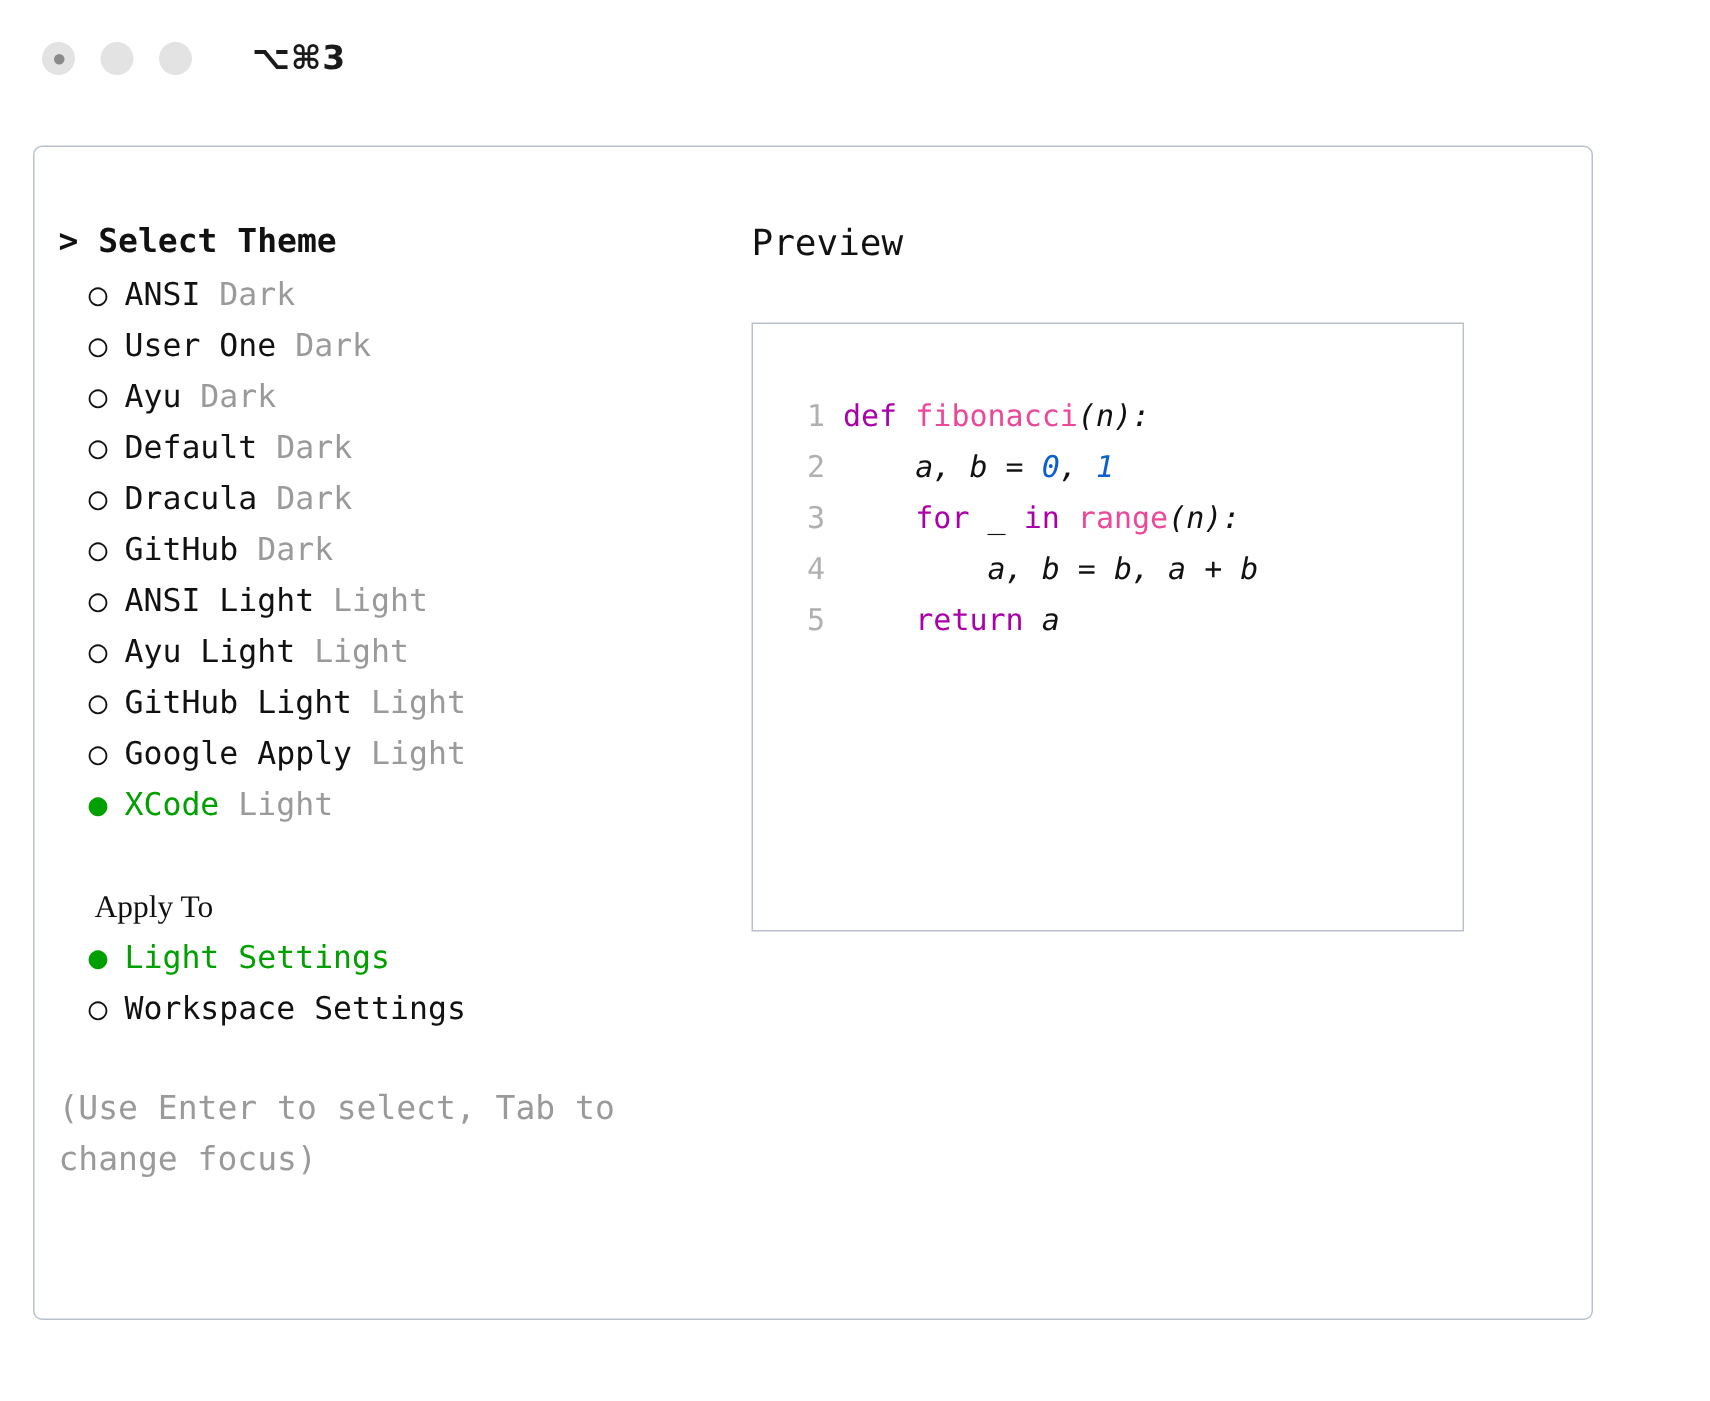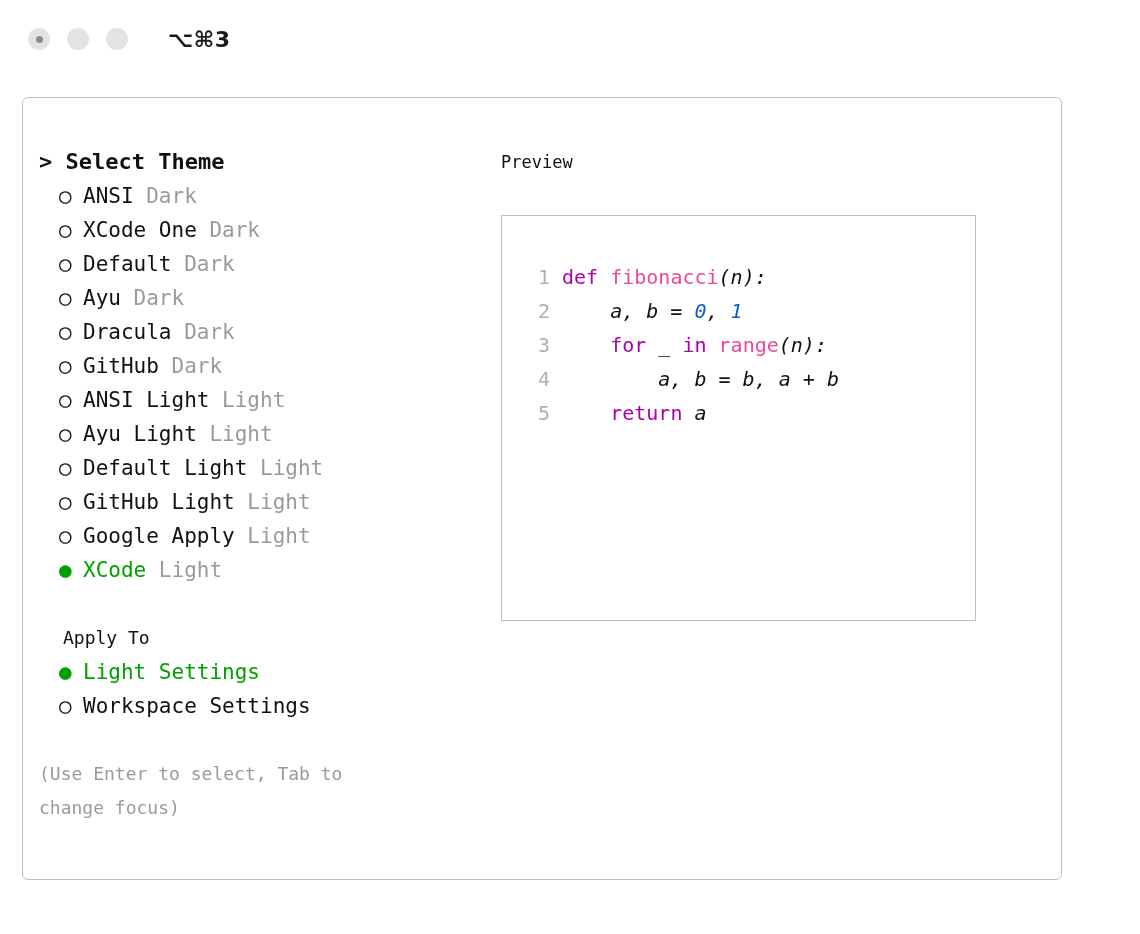--- a/index.html
+++ b/index.html
@@ -114,35 +114,36 @@
   .dim {
     color: #9a9a9a;
   }
   .grn {
     color: #00a000;
   }
   .spacer {
     height: 34px;
   }
   .apply-head {
-    font-size: 18px;
+    font-size: 21px;
     line-height: 34px;
     color: #111;
     white-space: pre;
     padding-left: 24px;
+    font-family: Liberation Serif, serif;
   }
   .hint {
-    font-size: 18px;
+    font-size: 22px;
     line-height: 34px;
     color: #9a9a9a;
     white-space: pre;
     margin-top: 34px;
   }
   .preview-label {
-    font-size: 17px;
+    font-size: 24px;
     color: #111;
     line-height: 34px;
     white-space: pre;
   }
   .preview-box {
     margin-top: 36px;
     width: 475px;
     height: 406px;
     border: 1px solid #b9c2cc;
     box-sizing: border-box;
@@ -186,28 +187,27 @@
     <div class="shortcut">⌥⌘3</div>
   </div>
 
   <div class="panel">
     <div class="content">
 
       <div class="col-left">
         <div class="heading">&gt; Select Theme</div>
         <div id="theme-items">
             <div class="theme-row"><span class="bullet">○</span><span>ANSI</span><span class="dim"> Dark</span></div>
-            <div class="theme-row"><span class="bullet">○</span><span>XCode One</span><span class="dim"> Dark</span></div>
+            <div class="theme-row"><span class="bullet">○</span><span>User One</span><span class="dim"> Dark</span></div>
+            <div class="theme-row"><span class="bullet">○</span><span>Ayu</span><span class="dim"> Dark</span></div>
             <div class="theme-row"><span class="bullet">○</span><span>Default</span><span class="dim"> Dark</span></div>
-            <div class="theme-row"><span class="bullet">○</span><span>Ayu</span><span class="dim"> Dark</span></div>
             <div class="theme-row"><span class="bullet">○</span><span>Dracula</span><span class="dim"> Dark</span></div>
             <div class="theme-row"><span class="bullet">○</span><span>GitHub</span><span class="dim"> Dark</span></div>
             <div class="theme-row"><span class="bullet">○</span><span>ANSI Light</span><span class="dim"> Light</span></div>
             <div class="theme-row"><span class="bullet">○</span><span>Ayu Light</span><span class="dim"> Light</span></div>
-            <div class="theme-row"><span class="bullet">○</span><span>Default Light</span><span class="dim"> Light</span></div>
             <div class="theme-row"><span class="bullet">○</span><span>GitHub Light</span><span class="dim"> Light</span></div>
             <div class="theme-row"><span class="bullet">○</span><span>Google Apply</span><span class="dim"> Light</span></div>
             <div class="theme-row"><span class="bullet sel">●</span><span class="grn">XCode</span><span class="dim"> Light</span></div>
           </div>
 
         <div class="spacer"></div>
 
         <div class="apply-head">Apply To</div>
         <div id="apply-items">
             <div class="theme-row"><span class="bullet sel">●</span><span class="grn">Light Settings</span></div>

